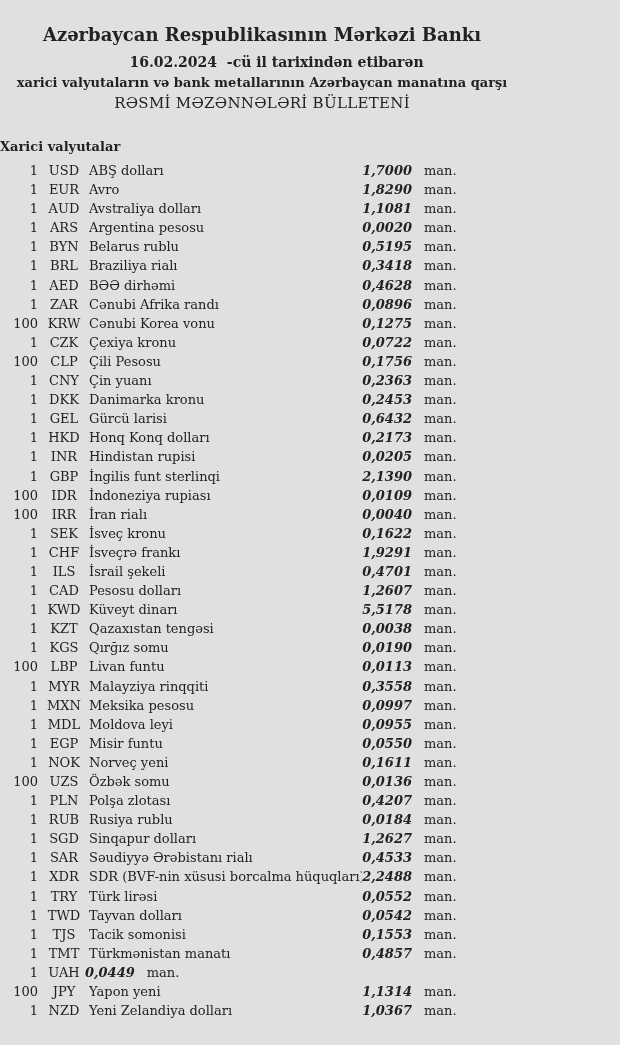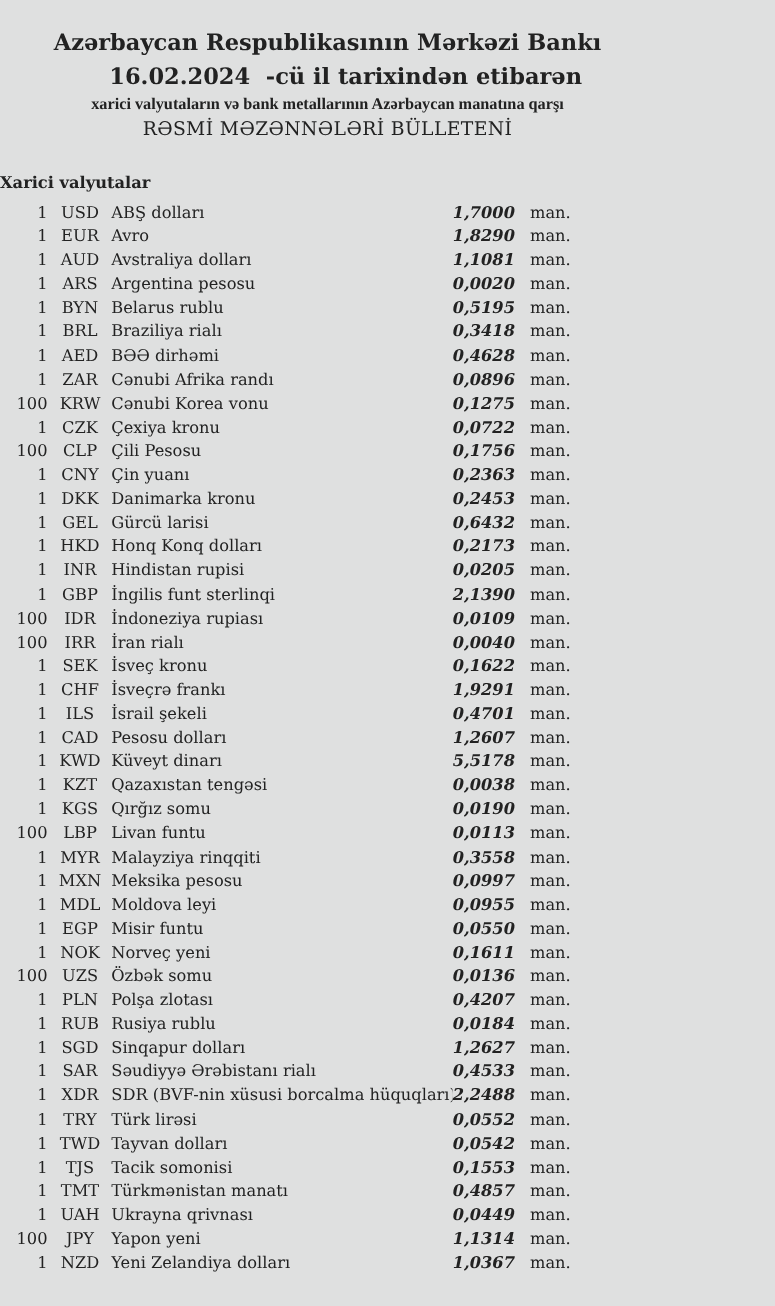--- a/index.html
+++ b/index.html
@@ -22,33 +22,32 @@
   }
   .bank-name {
     text-align: center;
     font-weight: bold;
     font-size: 18px;
     line-height: 22px;
   }
   .date-line {
     text-align: center;
     font-weight: bold;
-    font-size: 18px;
+    font-size: 14px;
     line-height: 18px;
     margin-top: 7px;
     white-space: pre-wrap;
     padding-left: 29px;
   }
   .subtitle {
     text-align: center;
     font-weight: bold;
     font-size: 13px;
     line-height: 18px;
     margin-top: 3px;
-    font-family: Liberation Serif, serif;
   }
   .bulletin-title {
     text-align: center;
     font-weight: normal;
     font-size: 15px;
     line-height: 18px;
     margin-top: 2px;
     letter-spacing: 0.3px;
   }
   .section-title {
@@ -404,21 +403,20 @@
       <div class="row">
         <span class="qty">1</span>
         <span class="code">TMT</span>
         <span class="name">Türkmənistan manatı</span>
         <span class="rate">0,4857</span>
         <span class="unit">man.</span>
       </div>
       <div class="row">
         <span class="qty">1</span>
         <span class="code">UAH</span>
-        <span class="name">Ukrayna qrivnası</span>
         <span class="rate">0,0449</span>
         <span class="unit">man.</span>
       </div>
       <div class="row">
         <span class="qty">100</span>
         <span class="code">JPY</span>
         <span class="name">Yapon yeni</span>
         <span class="rate">1,1314</span>
         <span class="unit">man.</span>
       </div>

